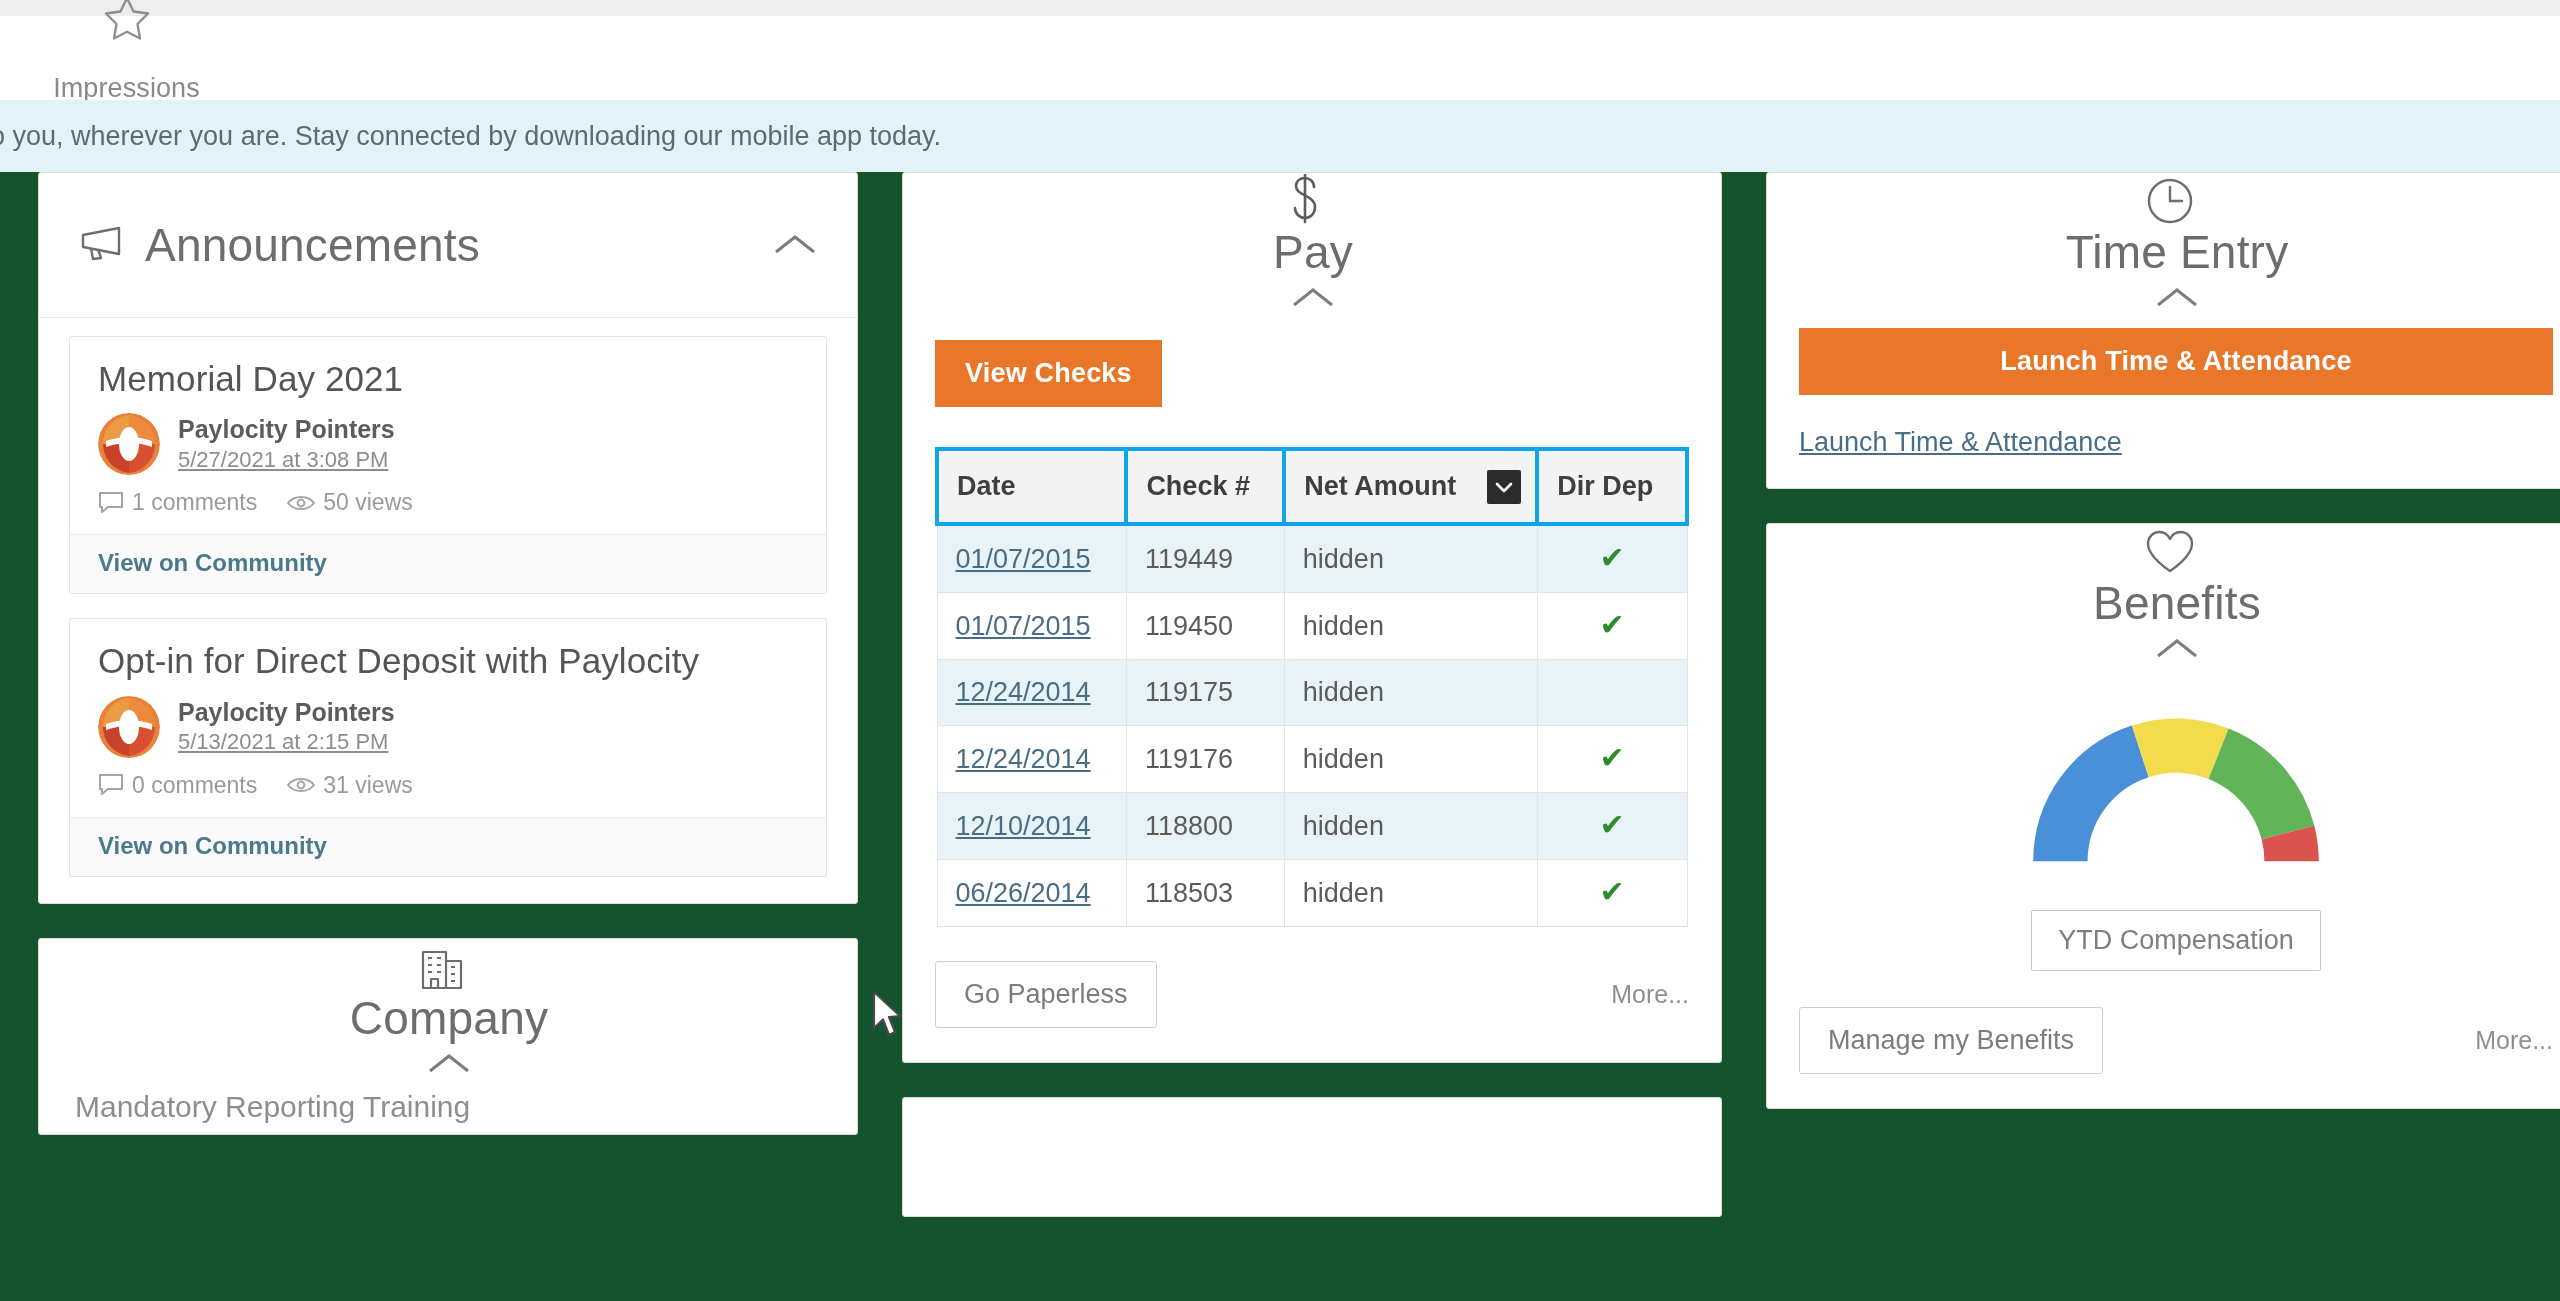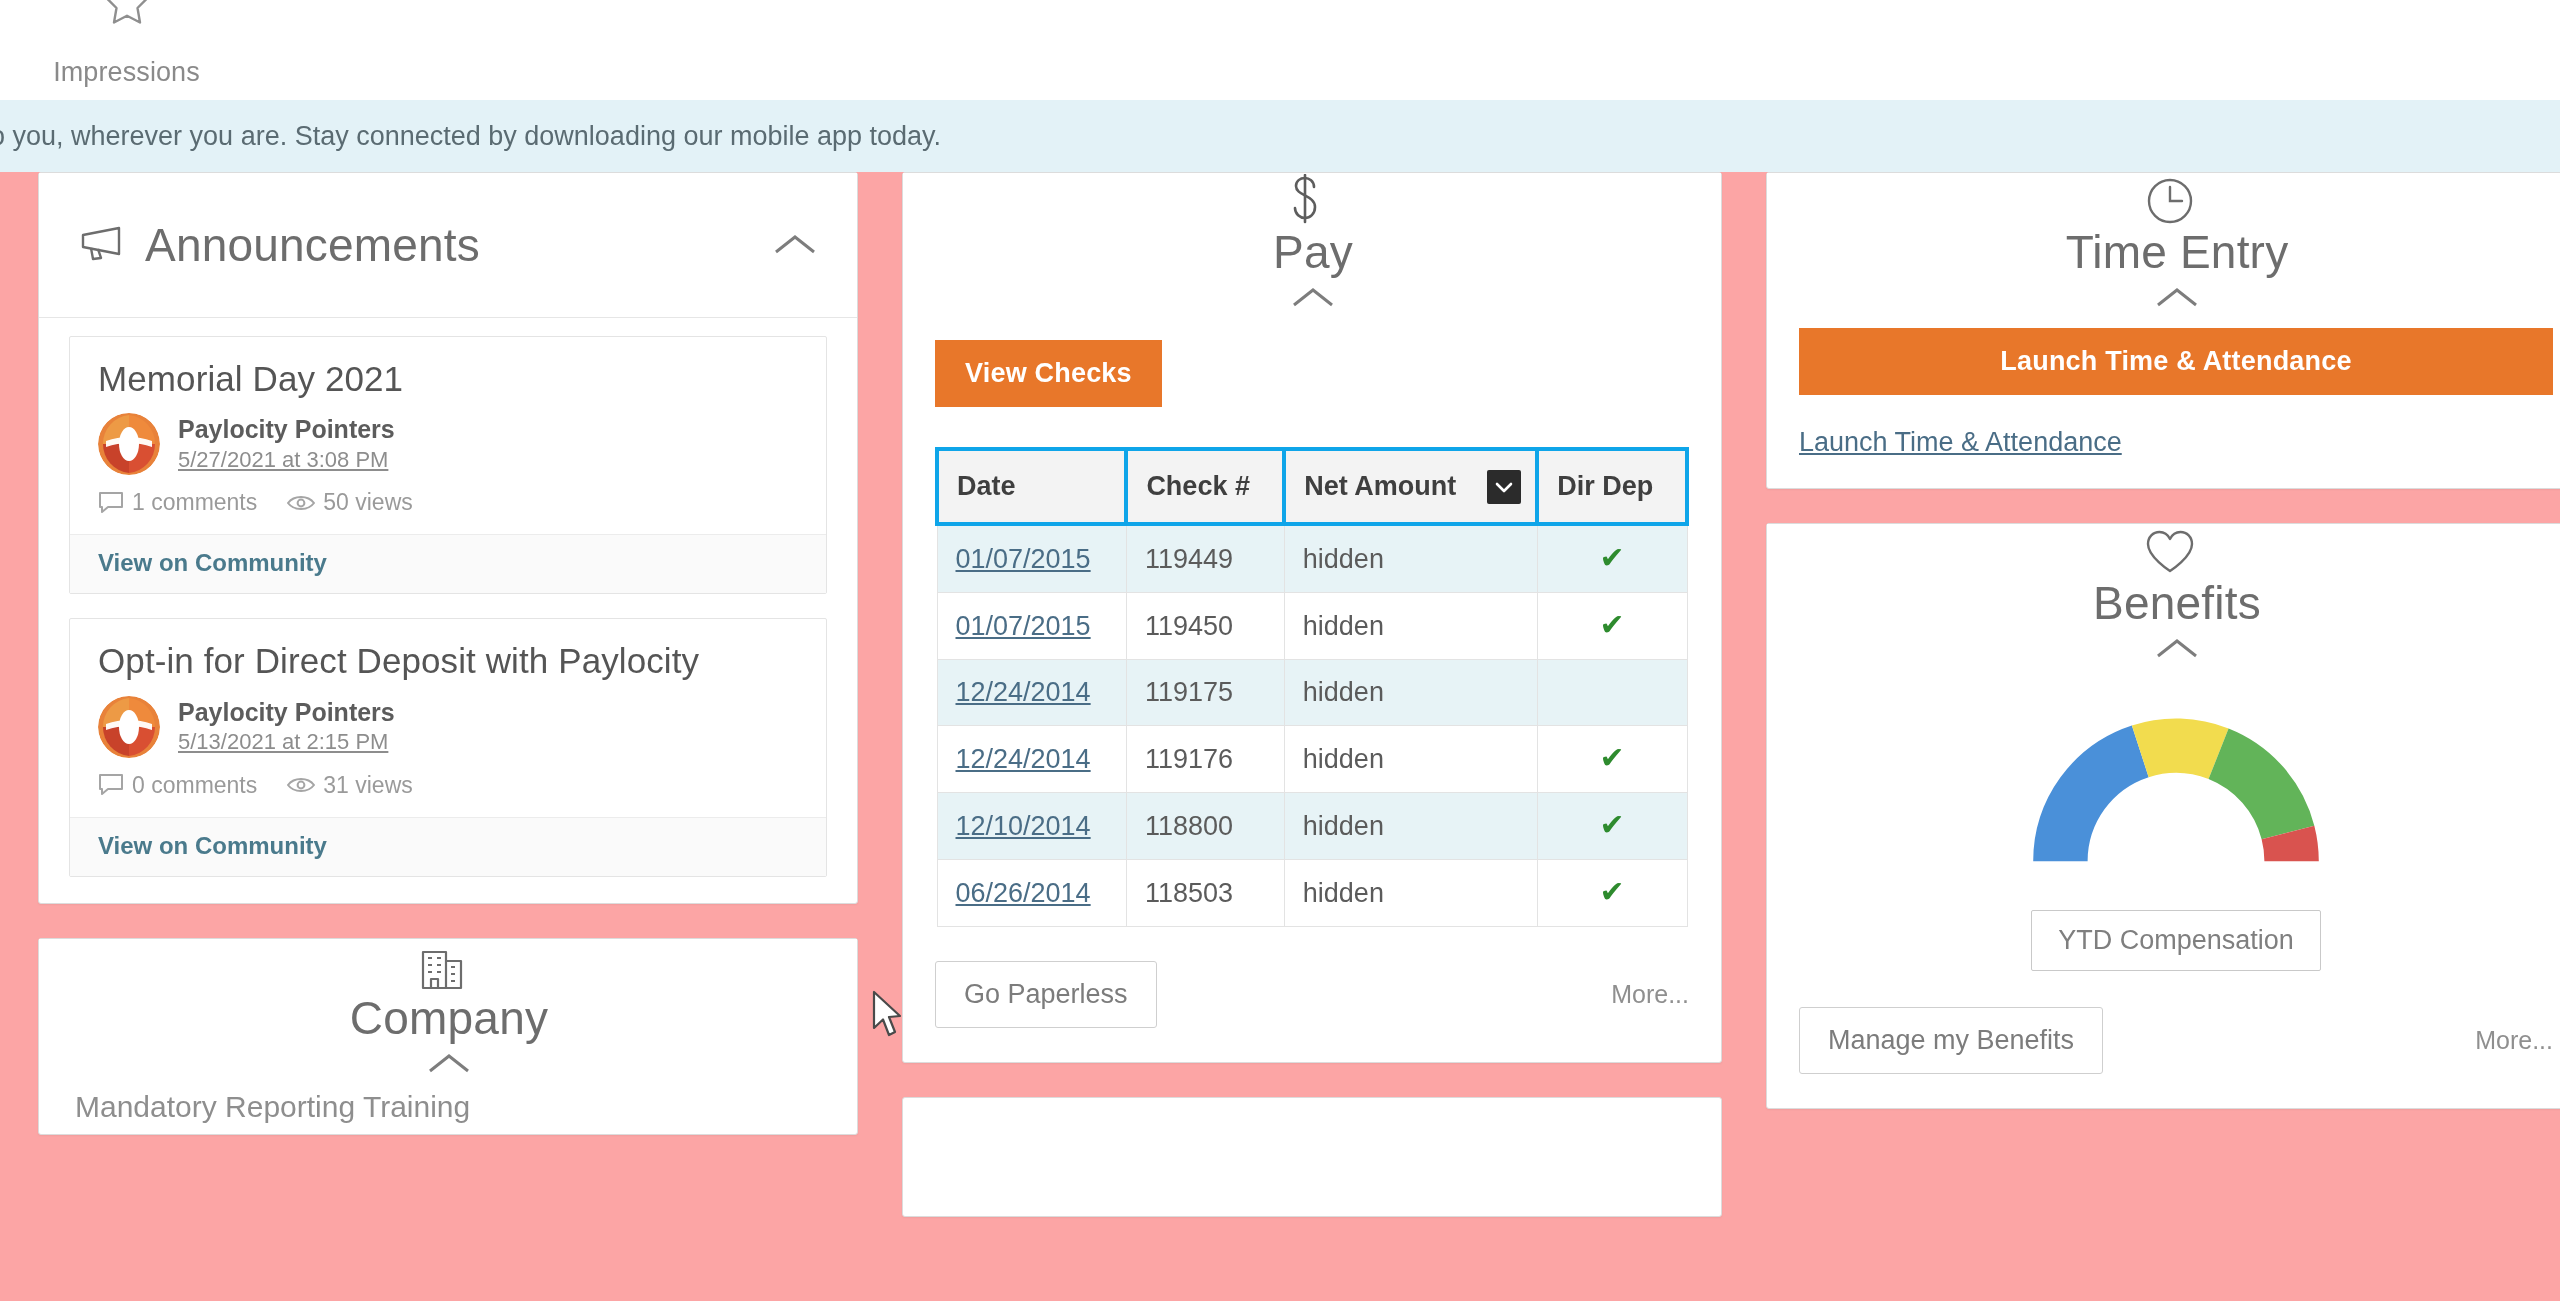--- a/index.html
+++ b/index.html
@@ -13,21 +13,21 @@
   body {
     font-family: "Liberation Sans", sans-serif;
     background: #eeeeee;
     position: relative;
     -webkit-font-smoothing: antialiased;
   }
 
   
   .topnav {
     position: absolute;
-    left: 0; top: 0;
+    left: 0; top: 16px;
     width: 2560px;
     height: 100px;
     background: #ffffff;
     display: flex;
     align-items: flex-start;
   }
   .nav-item {
     width: 253px;
     height: 100px;
     display: flex;
@@ -78,21 +78,21 @@
     white-space: nowrap;
     margin-left: -10px;
   }
 
   
   .dashboard {
     position: absolute;
     left: 0; top: 172px;
     width: 2560px;
     height: 1129px;
-    background: #fca5a5;
+    background: #14532d;
   }
 
   .col {
     position: absolute;
     top: 0;
   }
   .col-left   { left: 38px;   width: 820px; }
   .col-mid    { left: 902px;  width: 820px; }
   .col-right  { left: 1766px; width: 820px; }
 

